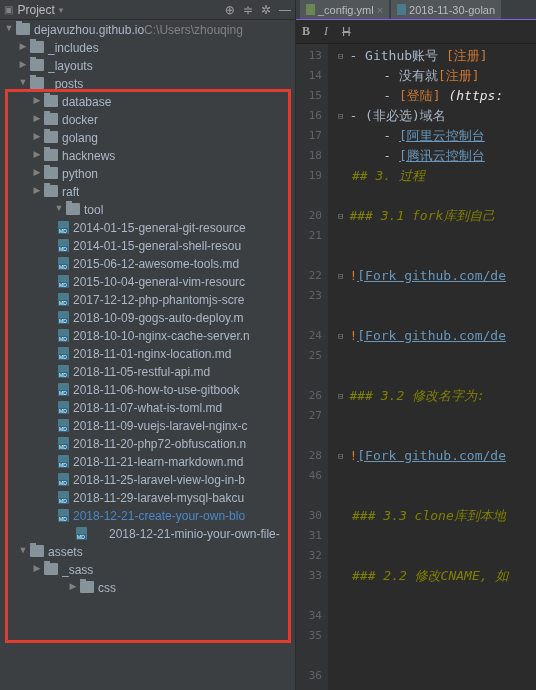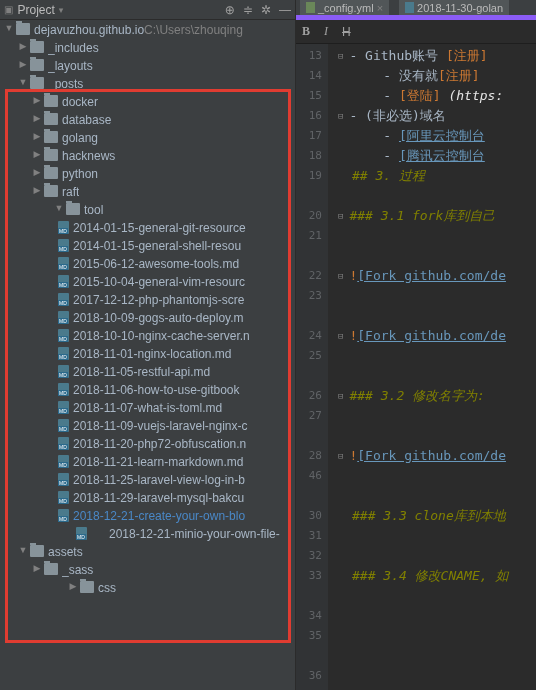--- a/index.html
+++ b/index.html
@@ -89,23 +89,23 @@
   .right-pane {
     flex: 1;
     background: #2b2b2b;
     display: flex; flex-direction: column;
     overflow: hidden;
   }
   .tabs {
     height: 20px;
     background: #3c3f41;
     display: flex; align-items: center;
-    gap: 10px;
+    gap: 2px;
     padding: 0 4px;
-    border-bottom: 5px solid #8b5cf6;
+    border-bottom: 1px solid #8b5cf6;
   }
   .tab {
     display: flex; align-items: center;
     gap: 3px;
     padding: 0 6px;
     height: 100%;
     background: #515658;
     font-size: 11px;
     color: #bbbbbb;
   }
@@ -191,26 +191,26 @@
           <span class="node-label">_layouts</span>
         </div>
         <div class="tree-row" style="padding-left: 18px;">
           <span class="arrow open"></span>
           <span class="folder-icon"></span>
           <span class="node-label">_posts</span>
         </div>
         <div class="tree-row" style="padding-left: 32px;">
           <span class="arrow closed"></span>
           <span class="folder-icon"></span>
+          <span class="node-label">database</span>
+        </div>
+        <div class="tree-row" style="padding-left: 32px;">
+          <span class="arrow closed"></span>
+          <span class="folder-icon"></span>
           <span class="node-label">docker</span>
-        </div>
-        <div class="tree-row" style="padding-left: 32px;">
-          <span class="arrow closed"></span>
-          <span class="folder-icon"></span>
-          <span class="node-label">database</span>
         </div>
         <div class="tree-row" style="padding-left: 32px;">
           <span class="arrow closed"></span>
           <span class="folder-icon"></span>
           <span class="node-label">golang</span>
         </div>
         <div class="tree-row" style="padding-left: 32px;">
           <span class="arrow closed"></span>
           <span class="folder-icon"></span>
           <span class="node-label">hacknews</span>
@@ -412,17 +412,17 @@
         <div class="code-line"></div>
         <div class="code-line"><span class="fold">⊟</span><span class="kw-olive">### 3.2 修改名字为:</span></div>
         <div class="code-line"></div>
         <div class="code-line"></div>
         <div class="code-line" style="position: relative;"><div class="hl-bar"></div><span class="fold">⊟</span><span class="kw-orange">!</span><span class="kw-link">[Fork github.com/de</span></div>
         <div class="code-line"></div>
         <div class="code-line"></div>
         <div class="code-line"><span style="width: 14px; display: inline-block;"></span><span class="kw-olive">### 3.3 clone库到本地</span></div>
         <div class="code-line"></div>
         <div class="code-line"></div>
-        <div class="code-line"><span style="width: 14px; display: inline-block;"></span><span class="kw-olive">### 3.4 修改CNAME, 如</span></div>
+        <div class="code-line"><span style="width: 14px; display: inline-block;"></span><span class="kw-olive">### 2.2 修改CNAME, 如</span></div>
         <div class="code-line"></div>
       </div>
   </div>
 </div>
 
 </body></html>

